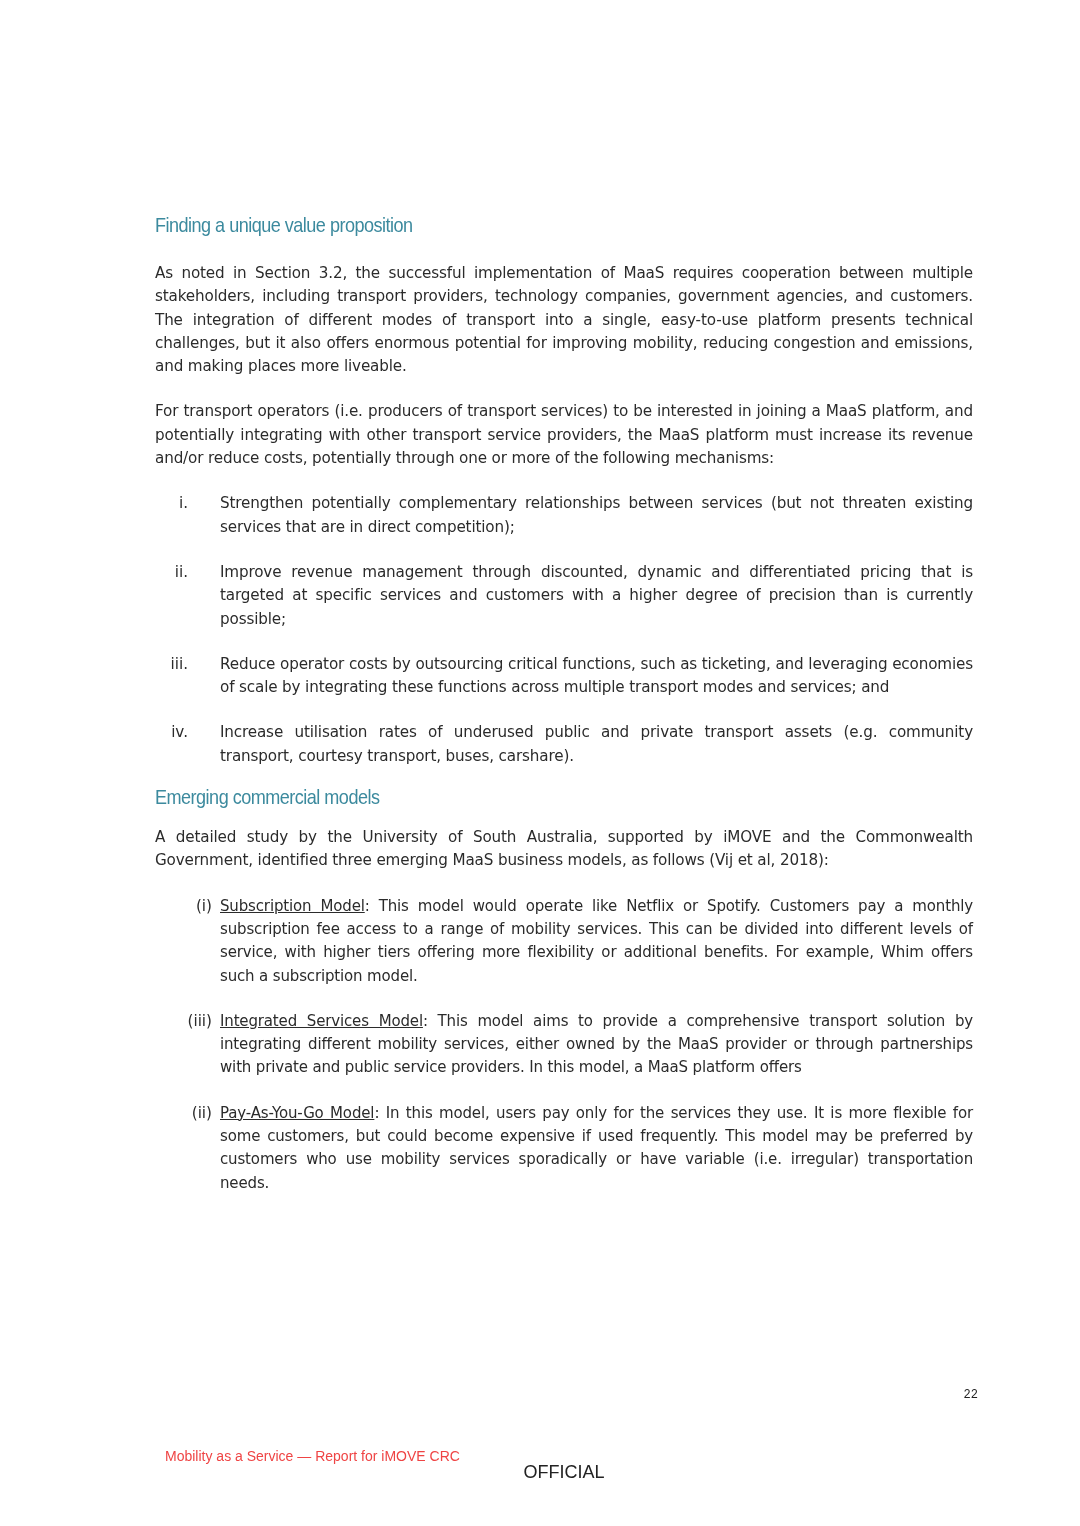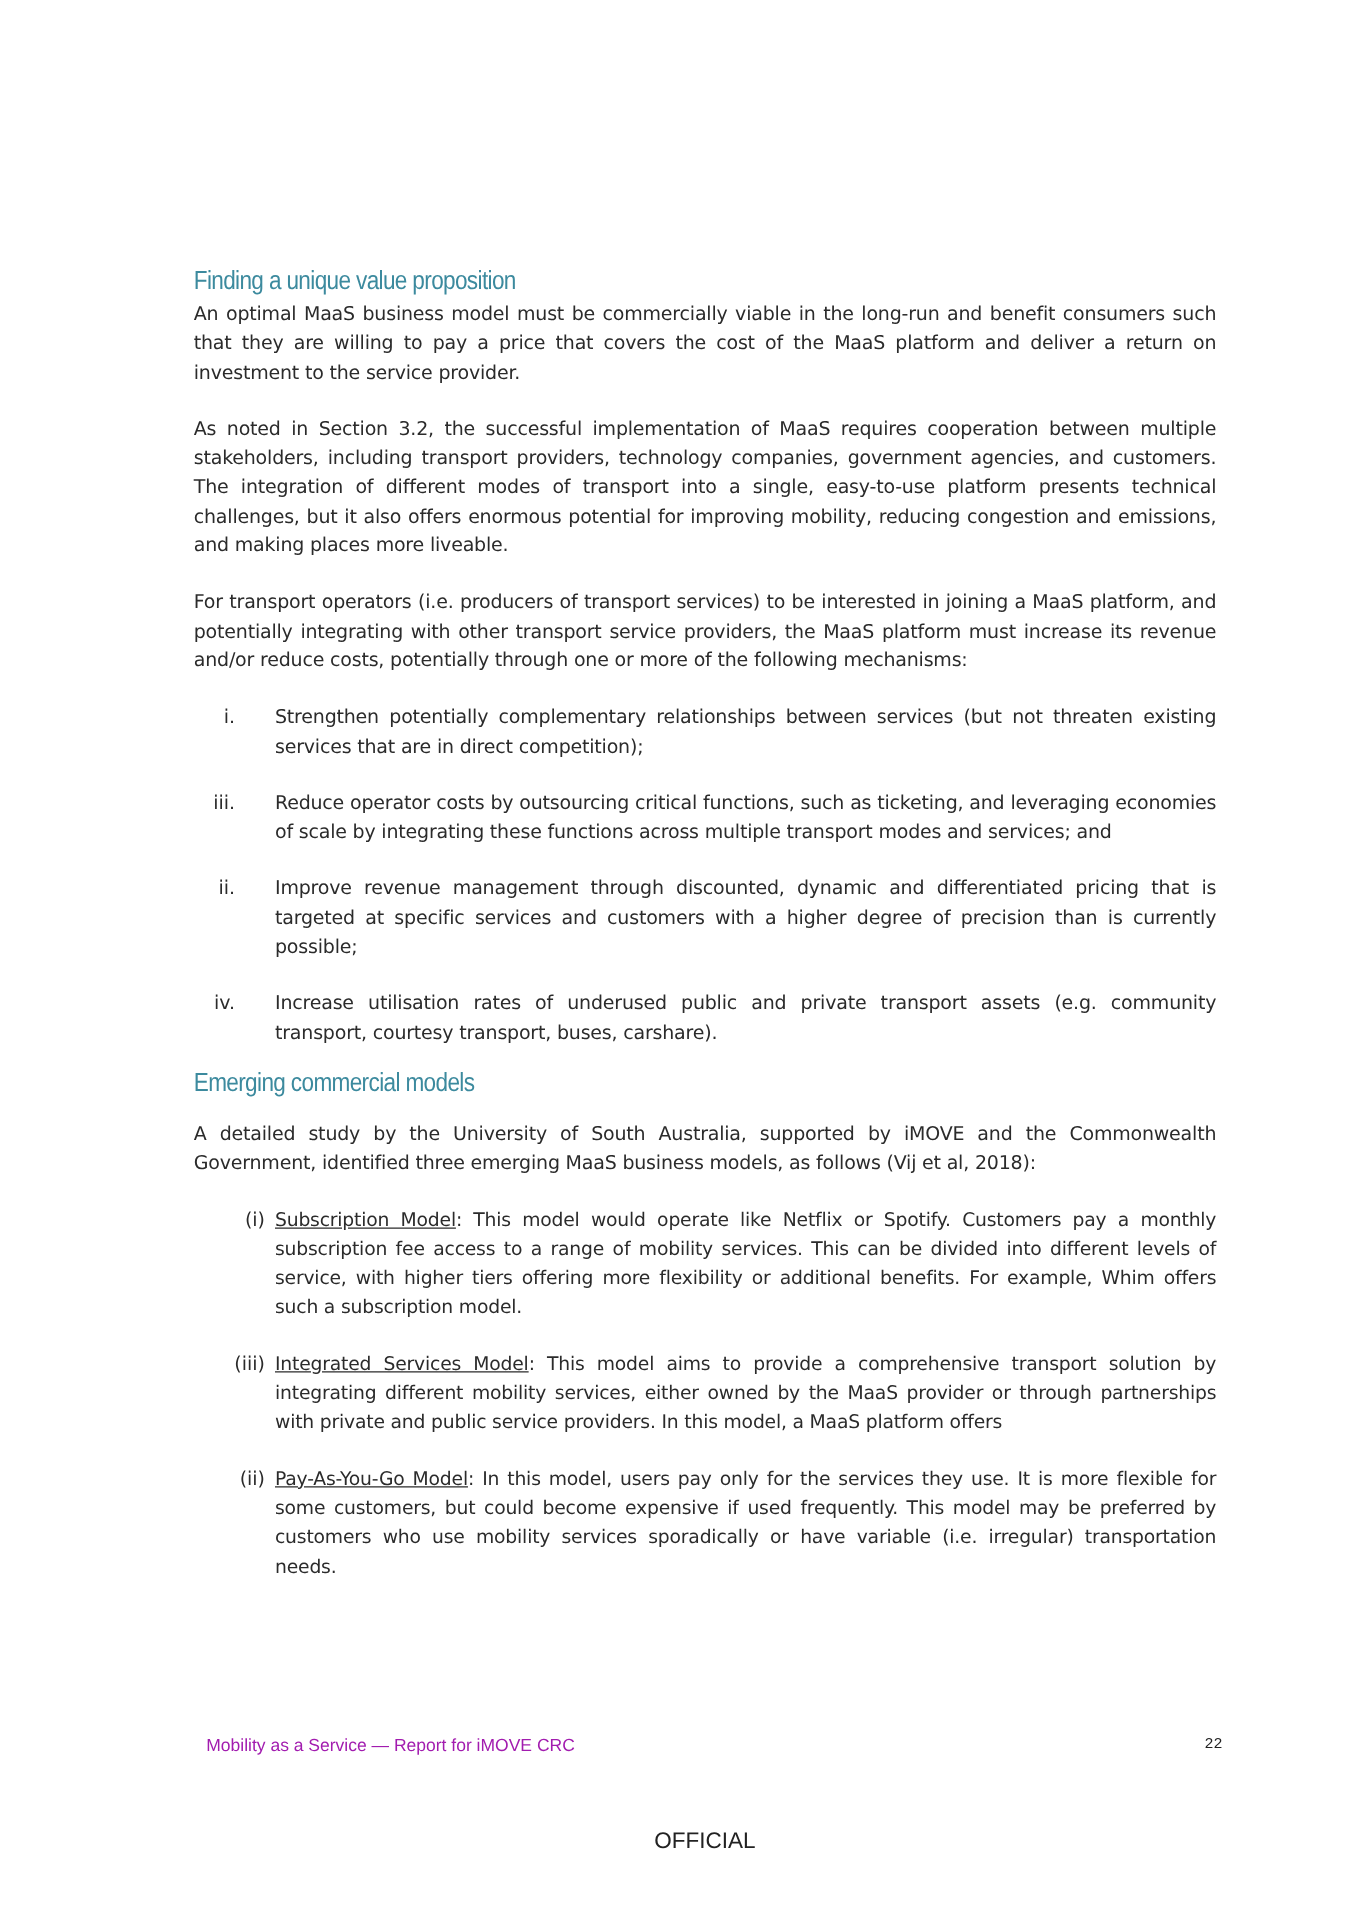--- a/index.html
+++ b/index.html
@@ -93,24 +93,24 @@
       display: block;
       font-size: 15px;
       line-height: 23.3px;
       text-align: justify;
       letter-spacing: -0.15px;
     }
     .model-name { text-decoration: underline; }
     .footer-left {
       position: absolute;
       left: 141px;
-      top: 1388px;
+      top: 1448px;
       font-family: "Liberation Sans", sans-serif;
       font-size: 14px;
-      color: #a21caf;
+      color: #ef4444;
     }
     .footer-right {
       position: absolute;
       right: 126px;
       top: 1388px;
       font-family: Liberation Mono, monospace;
       font-size: 12px;
       color: #222;
     }
     .classification {
@@ -125,36 +125,35 @@
     }
   </style>
 </head>
 <body>
 
 <div class="page">
   <div class="content">
 
     <h2 class="section-heading h1">Finding a unique value proposition</h2>
 
-    <p class="para">An optimal MaaS business model must be commercially viable in the long-run and benefit consumers such that they are willing to pay a price that covers the cost of the MaaS platform and deliver a return on investment to the service provider.</p>
     <p class="para gap">As noted in Section 3.2, the successful implementation of MaaS requires cooperation between multiple stakeholders, including transport providers, technology companies, government agencies, and customers. The integration of different modes of transport into a single, easy-to-use platform presents technical challenges, but it also offers enormous potential for improving mobility, reducing congestion and emissions, and making places more liveable.</p>
     <p class="para gap">For transport operators (i.e. producers of transport services) to be interested in joining a MaaS platform, and potentially integrating with other transport service providers, the MaaS platform must increase its revenue and/or reduce costs, potentially through one or more of the following mechanisms:</p>
 
     <ul class="list">
       <li>
         <span class="marker">i.</span>
         <span class="text">Strengthen potentially complementary relationships between services (but not threaten existing services that are in direct competition);</span>
       </li>
       <li>
+        <span class="marker">ii.</span>
+        <span class="text">Improve revenue management through discounted, dynamic and differentiated pricing that is targeted at specific services and customers with a higher degree of precision than is currently possible;</span>
+      </li>
+      <li>
         <span class="marker">iii.</span>
         <span class="text">Reduce operator costs by outsourcing critical functions, such as ticketing, and leveraging economies of scale by integrating these functions across multiple transport modes and services; and</span>
-      </li>
-      <li>
-        <span class="marker">ii.</span>
-        <span class="text">Improve revenue management through discounted, dynamic and differentiated pricing that is targeted at specific services and customers with a higher degree of precision than is currently possible;</span>
       </li>
       <li style="margin-bottom:0;">
         <span class="marker">iv.</span>
         <span class="text">Increase utilisation rates of underused public and private transport assets (e.g. community transport, courtesy transport, buses, carshare).</span>
       </li>
     </ul>
 
     <div class="h2wrap">
       <h2 class="section-heading">Emerging commercial models</h2>
     </div>

